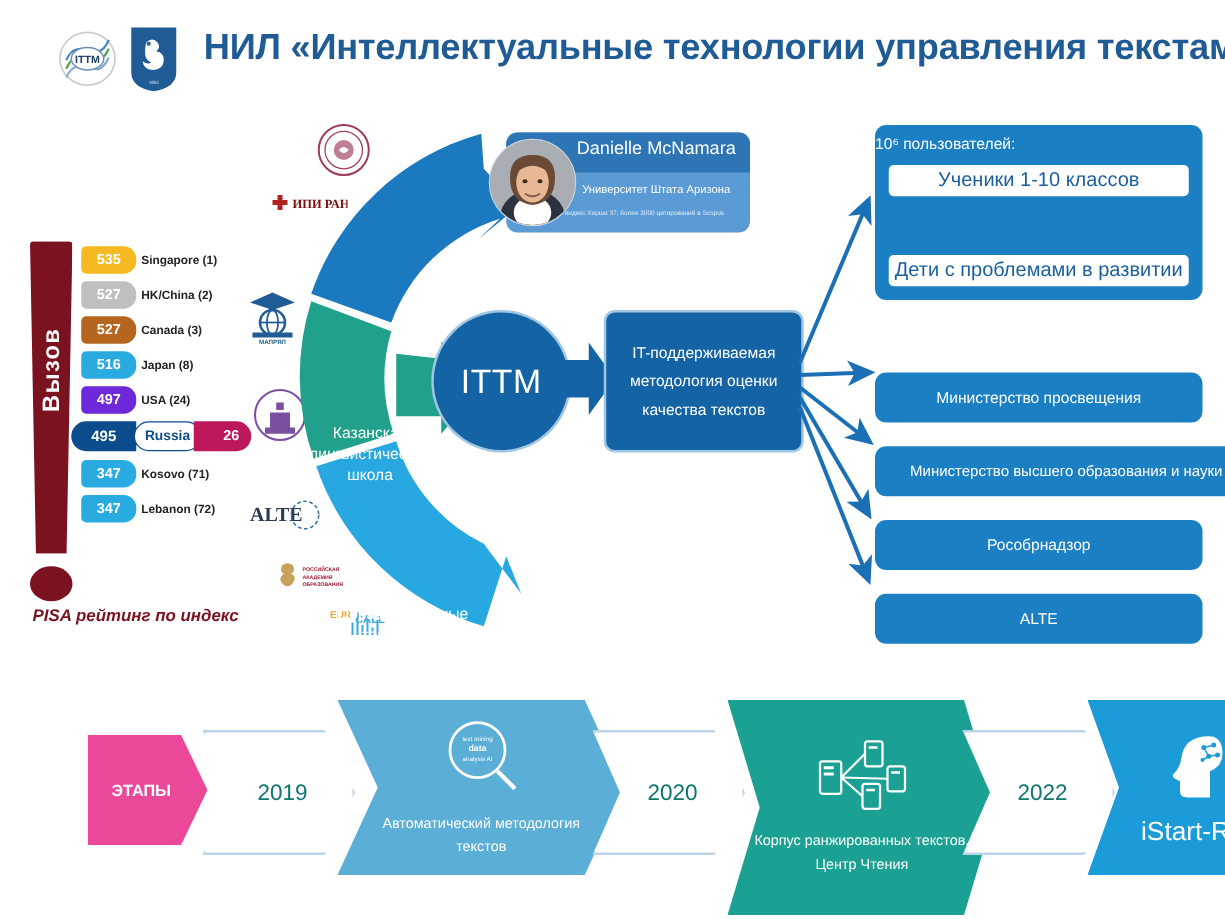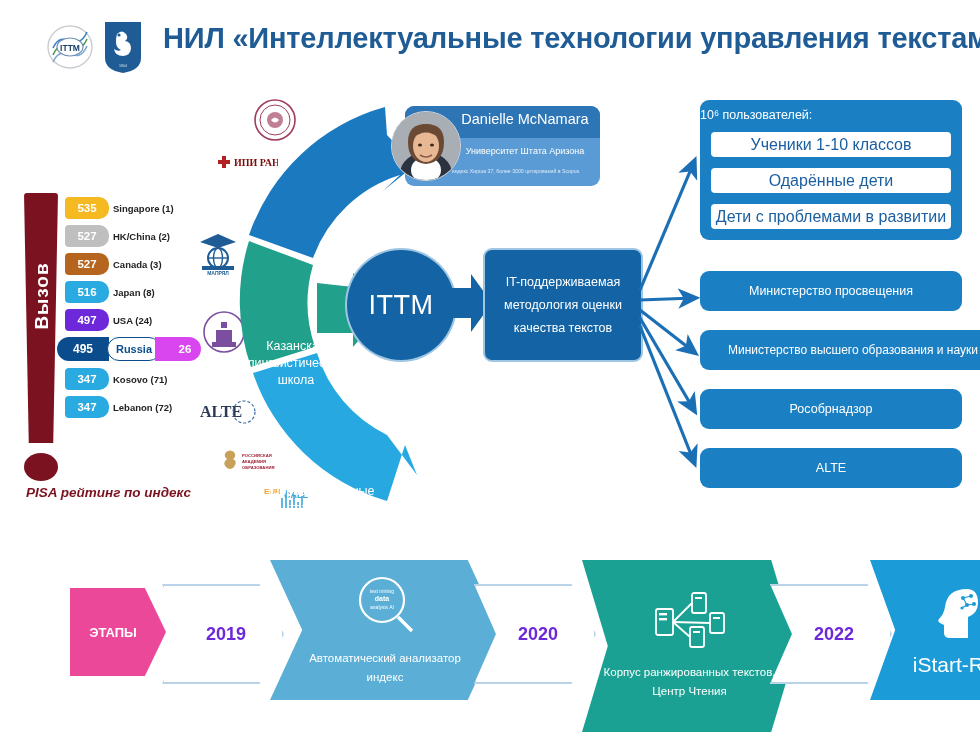--- a/index.html
+++ b/index.html
@@ -59,21 +59,21 @@
   }
   .russia-name{
     position:absolute;left:42px;top:0;width:54px;height:24px;
     background:#fff;border-radius:12px;
     display:flex;align-items:center;justify-content:center;
     font-size:11px;font-weight:bold;color:#0B4C8C;
     border:1px solid #0B4C8C;box-sizing:border-box;
   }
   .russia-rank{
     position:absolute;left:90px;top:0;width:46px;height:24px;
-    background:#d946ef;border-radius:0 12px 12px 0;
+    background:#be185d;border-radius:0 12px 12px 0;
     display:flex;align-items:center;justify-content:center;
     font-size:11.5px;font-weight:bold;color:#fff;padding-left:14px;
     box-sizing:border-box;
   }
   .pisa-caption{
     position:absolute;left:16px;top:300px;width:200px;
     font-size:13.5px;font-style:italic;font-weight:bold;color:#7B1220;
     white-space:nowrap;
   }
 
@@ -133,21 +133,21 @@
     background:#1464A5;border:2px solid #9FC6E2;border-radius:9px;
     color:#fff;font-size:12.5px;line-height:23px;text-align:center;
     display:flex;flex-direction:column;align-items:center;justify-content:center;
   }
   .big-arrow{position:absolute;left:445px;top:272px;}
 
   
   .rbox{
     position:absolute;background:#1B7FC4;border-radius:9px;
     color:#fff;display:flex;align-items:center;justify-content:center;
-    font-size:12.5px;text-align:center;
+    font-size:12.5px;text-align:center;margin-top:27px;
   }
   .users-group{
     position:absolute;left:700px;top:100px;width:262px;height:140px;
     background:#1B7FC4;border-radius:9px;
   }
   .users-title{
     position:absolute;left:0;top:8px;width:262px;
     color:#fff;font-size:12.5px;text-align:left;
   }
   .user-item{
@@ -161,21 +161,21 @@
   .timeline{position:absolute;left:70px;top:560px;width:880px;height:150px;}
   .chev{
     position:absolute;
     display:flex;flex-direction:column;align-items:center;justify-content:center;
     text-align:center;color:#fff;
   }
   .chev-year{
     position:absolute;background:#fff;
     border:2px solid #BBD3E8;
     display:flex;align-items:center;justify-content:center;
-    color:#6d28d9;font-size:18px;font-weight:bold;
+    color:#0f766e;font-size:18px;font-weight:normal;
   }
   .stage-lbl{font-size:11.5px;line-height:19px;}
 </style>
 </head>
 <body>
 
 <div class="canvas">
 
   <div class="header">
     <div class="logo-ittm">
@@ -354,21 +354,20 @@
       <line x1="4" y1="180" x2="58" y2="178"></line>
       <line x1="4" y1="190" x2="58" y2="232"></line>
       <line x1="4" y1="198" x2="58" y2="290"></line>
       <line x1="4" y1="206" x2="58" y2="342"></line>
     </g>
   </svg>
 
   <div class="users-group">
     <div class="users-title">10⁶ пользователей:</div>
     <div class="user-item" style="top:32px;">Ученики 1-10 классов</div>
-    <div class="user-item" style="top:68px;">Одарённые дети</div>
     <div class="user-item" style="top:104px;">Дети с проблемами в развитии</div>
   </div>
 
   <div class="rbox" style="left:700px;top:271px;width:262px;height:40px;">Министерство просвещения</div>
   <div class="rbox" style="left:700px;top:330px;width:306px;height:40px;font-size:12px;">Министерство высшего образования и науки</div>
   <div class="rbox" style="left:700px;top:389px;width:262px;height:40px;">Рособрнадзор</div>
   <div class="rbox" style="left:700px;top:448px;width:262px;height:40px;">ALTE</div>
 
   <div class="card">
     <div class="card-head"></div>
@@ -403,21 +402,21 @@
     <div class="chev" style="left:200px;top:0px;width:230px;height:140px;background:#5BAFD6;clip-path:polygon(0 0,86% 0,100% 50%,86% 100%,0 100%,14% 50%);">
       <span style="margin-bottom:6px;">
         <svg width="66" height="66" viewBox="0 0 66 66">
           <circle cx="30" cy="27" r="22" fill="none" stroke="#ffffff" stroke-width="2.2"></circle>
           <line x1="46" y1="44" x2="60" y2="58" stroke="#ffffff" stroke-width="3.4"></line>
           <text x="30" y="20" font-size="5" fill="#fff" text-anchor="middle" font-family="Liberation Sans, sans-serif">text mining</text>
           <text x="30" y="28" font-size="7" font-weight="bold" fill="#fff" text-anchor="middle" font-family="Liberation Sans, sans-serif">data</text>
           <text x="30" y="36" font-size="5" fill="#fff" text-anchor="middle" font-family="Liberation Sans, sans-serif">analysis AI</text>
         </svg>
       </span>
-      <span class="stage-lbl" style="width:180px;">Автоматический анализатор индекс</span>
+      <span class="stage-lbl" style="width:180px;">Автоматический методология текстов</span>
     </div>
 
     <div class="chev-year" style="left:404px;top:24px;width:118px;height:96px;clip-path:polygon(0 0,80% 0,100% 50%,80% 100%,0 100%,18% 50%);">
       <span style="margin-left:6px;">2020</span>
     </div>
 
     <div class="chev" style="left:512px;top:0px;width:215px;height:172px;background:#1AA193;clip-path:polygon(0 0,88% 0,100% 50%,88% 100%,0 100%,12% 50%);">
       <span style="margin-bottom:8px;">
         <svg width="80" height="60" viewBox="0 0 80 60">
           <g fill="none" stroke="#fff" stroke-width="1.8">

